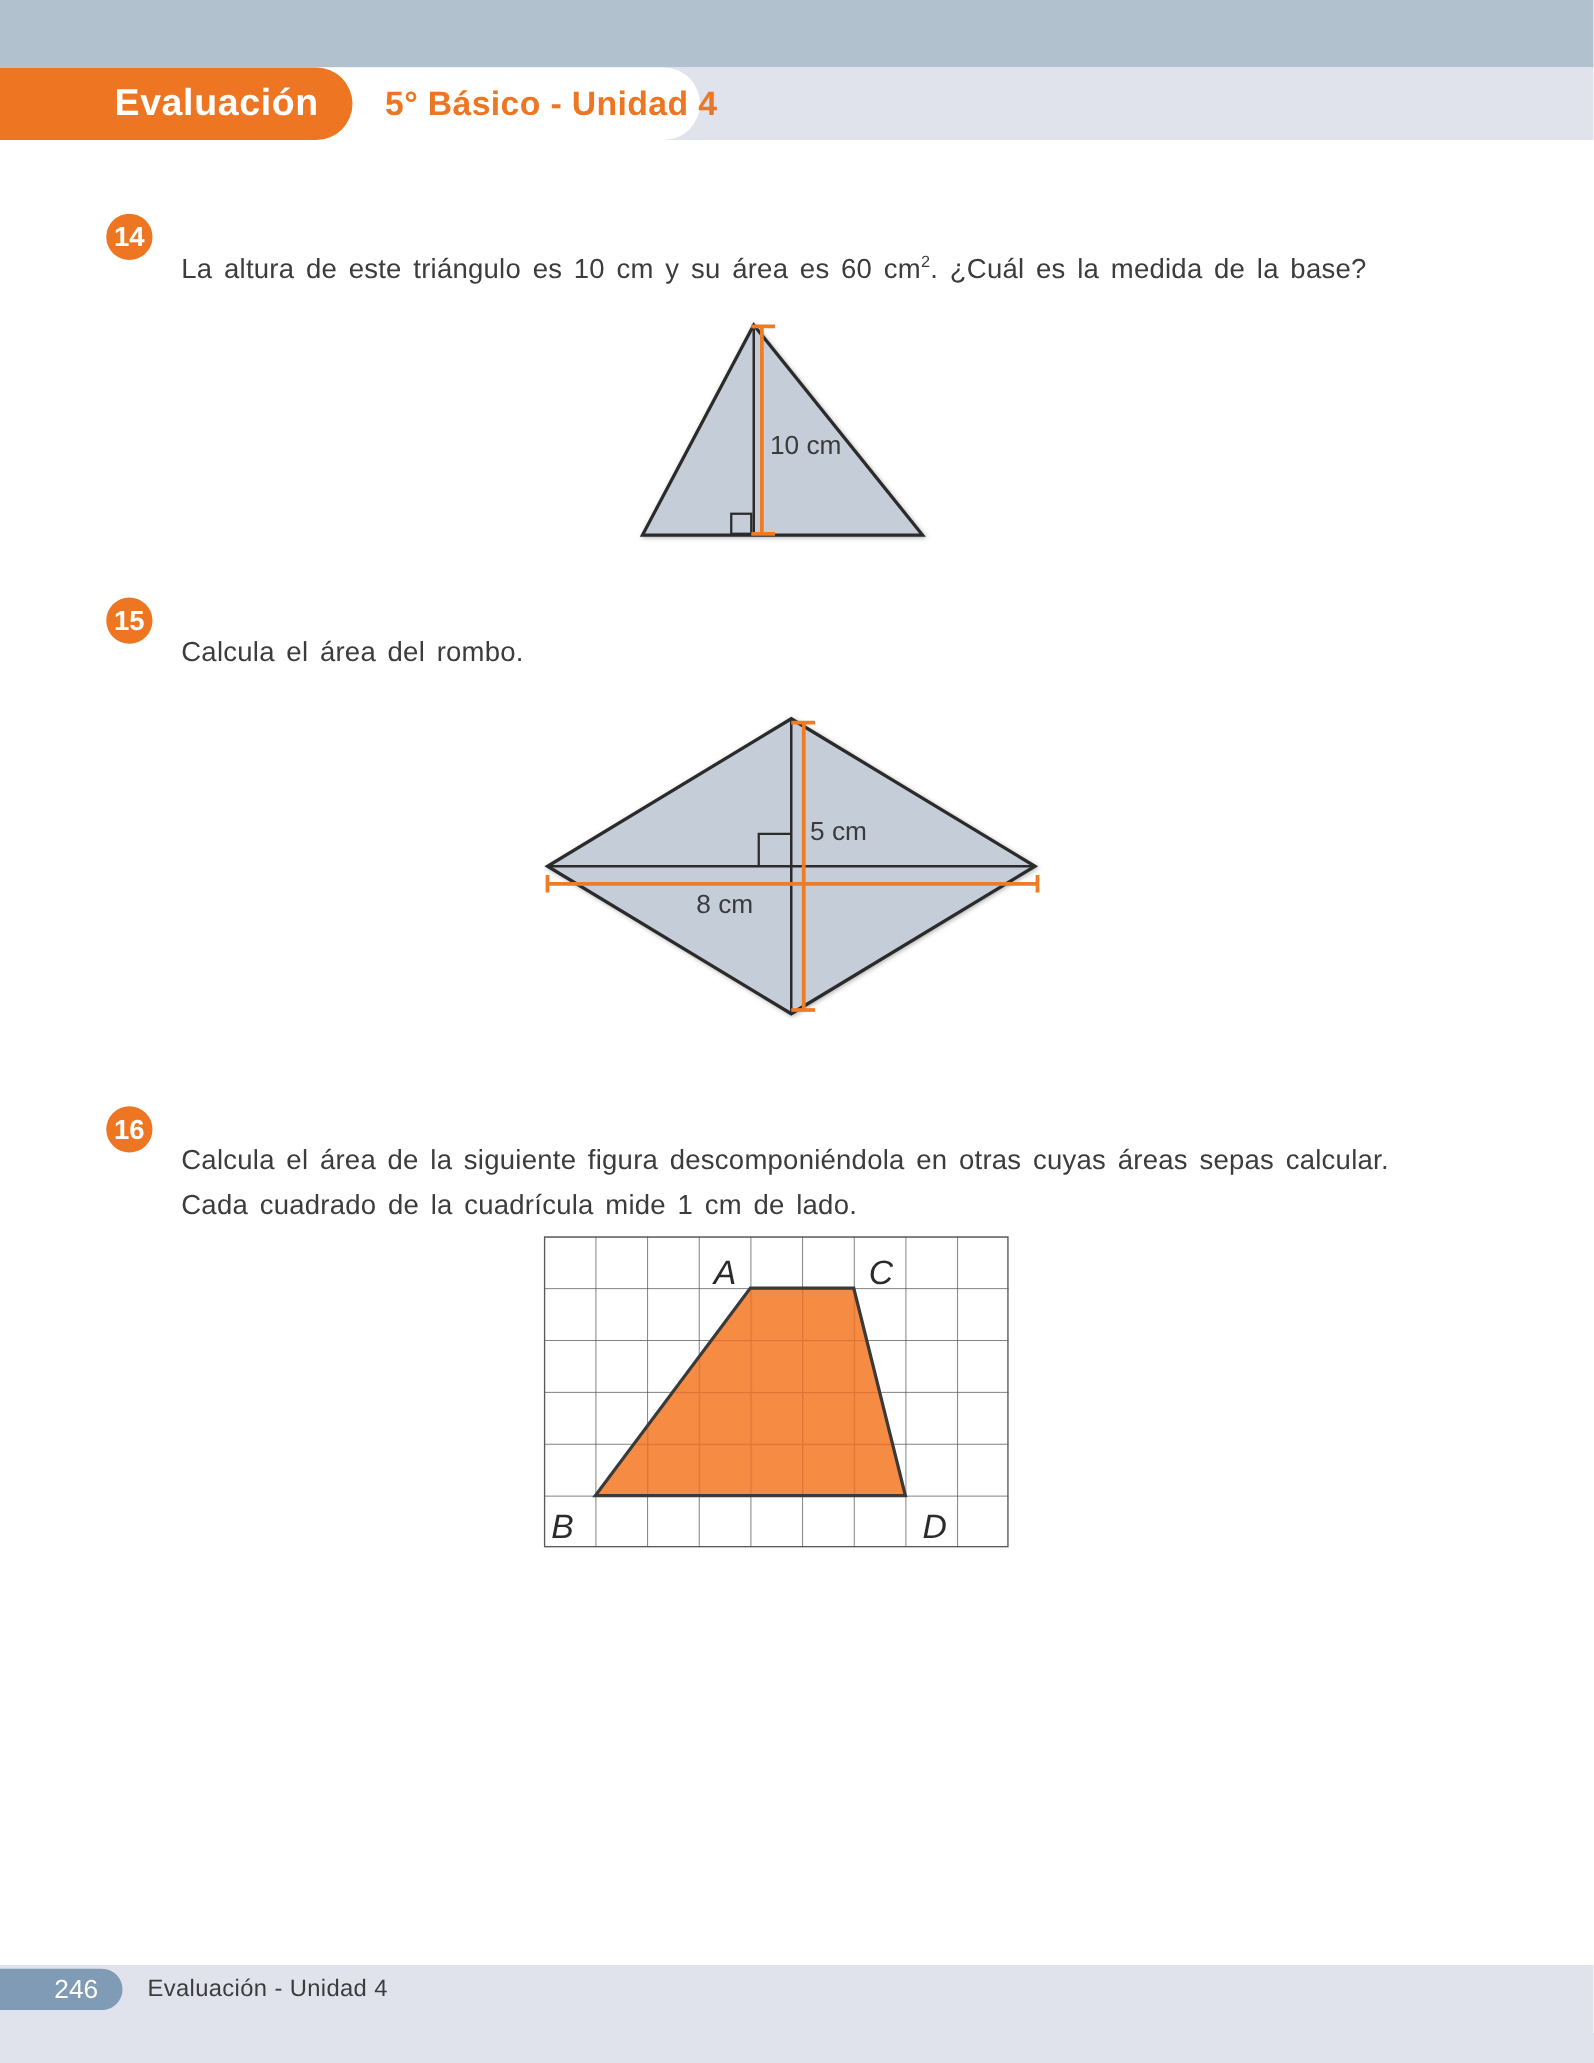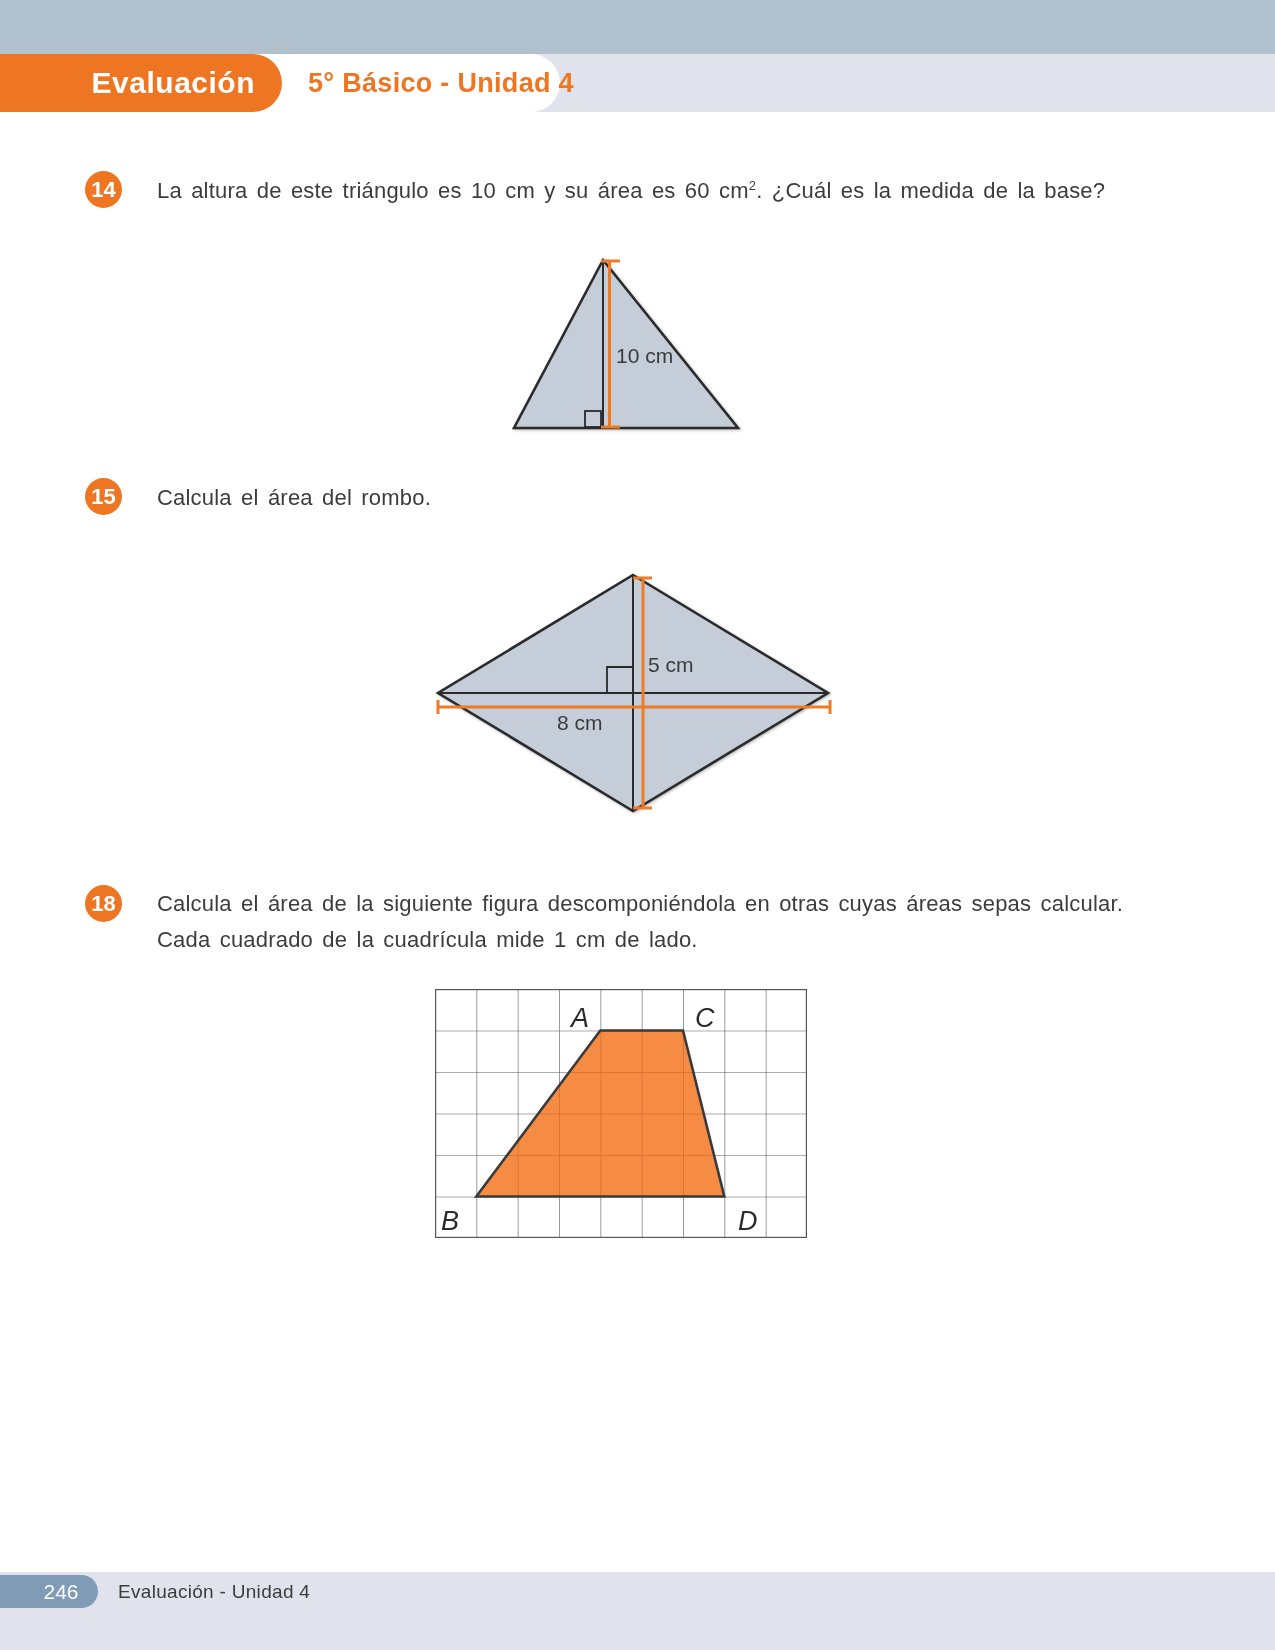--- a/index.html
+++ b/index.html
@@ -26,22 +26,22 @@
   .header-pill{position:absolute;left:0;top:0;width:560px;height:58px;background:#fff;border-radius:0 29px 29px 0;}
   .eval-badge{position:absolute;left:0;top:0;width:282px;height:58px;background:var(--accent);
     border-radius:0 29px 29px 0;display:flex;align-items:center;justify-content:flex-end;padding-right:27px;}
   .eval-badge span{color:#fff;font-size:30px;font-weight:bold;letter-spacing:.5px;}
   .header-subtitle{position:absolute;left:308px;top:0;height:58px;display:flex;align-items:center;
     color:var(--accent);font-size:27px;font-weight:bold;letter-spacing:.3px;}
 
   
   .qnum{position:absolute;width:37px;height:37px;border-radius:50%;background:var(--accent);
     color:#fff;font-size:22px;font-weight:bold;display:flex;align-items:center;justify-content:center;}
-  .qtext{position:absolute;left:157px;color:var(--text);font-size:22px;line-height:35px;
-    letter-spacing:.2px;word-spacing:3px;}
+  .qtext{position:absolute;left:145px;color:var(--text);font-size:22px;line-height:35px;
+    letter-spacing:.2px;word-spacing:3px;margin-top:24px;}
   .qtext sup{font-size:13px;vertical-align:super;line-height:0;}
   #q14-num{left:85px;top:171px;}
   #q14-text{top:173px;width:1010px;}
   #q15-num{left:85px;top:478px;}
   #q15-text{top:480px;width:1010px;}
   #q16-num{left:85px;top:885px;}
   #q16-text{top:886px;width:1020px;line-height:36px;}
 
   
   .fig{position:absolute;}
@@ -104,21 +104,21 @@
     </g>
     <g style="stroke:var(--measure);stroke-width:3">
       <line x1="438" y1="707" x2="830" y2="707"></line>
       <line x1="438" y1="700" x2="438" y2="714"></line>
       <line x1="830" y1="700" x2="830" y2="714"></line>
     </g>
     <text x="648" y="672" font-size="21">5 cm</text>
     <text x="557" y="730" font-size="21">8 cm</text>
   </svg>
 
-  <div class="qnum" id="q16-num">18</div>
+  <div class="qnum" id="q16-num">16</div>
   <p class="qtext" id="q16-text"><span>Calcula el área de la siguiente figura descomponiéndola en otras cuyas áreas sepas calcular.</span><br><span>Cada cuadrado de la cuadrícula mide 1 cm de lado.</span></p>
 
   <svg class="fig" id="fig-grid" width="372" height="249" viewBox="0 0 372 249">
     <defs>
       <pattern id="gp" width="41.333" height="41.5" patternUnits="userSpaceOnUse">
         <path d="M 41.333 0 L 0 0 L 0 41.5" style="fill:none;stroke:var(--grid-line);stroke-width:1.2"></path>
       </pattern>
       <pattern id="gpo" width="41.333" height="41.5" patternUnits="userSpaceOnUse">
         <path d="M 41.333 0 L 0 0 L 0 41.5" style="fill:none;stroke:var(--trapezoid-grid);stroke-width:2"></path>
       </pattern>

